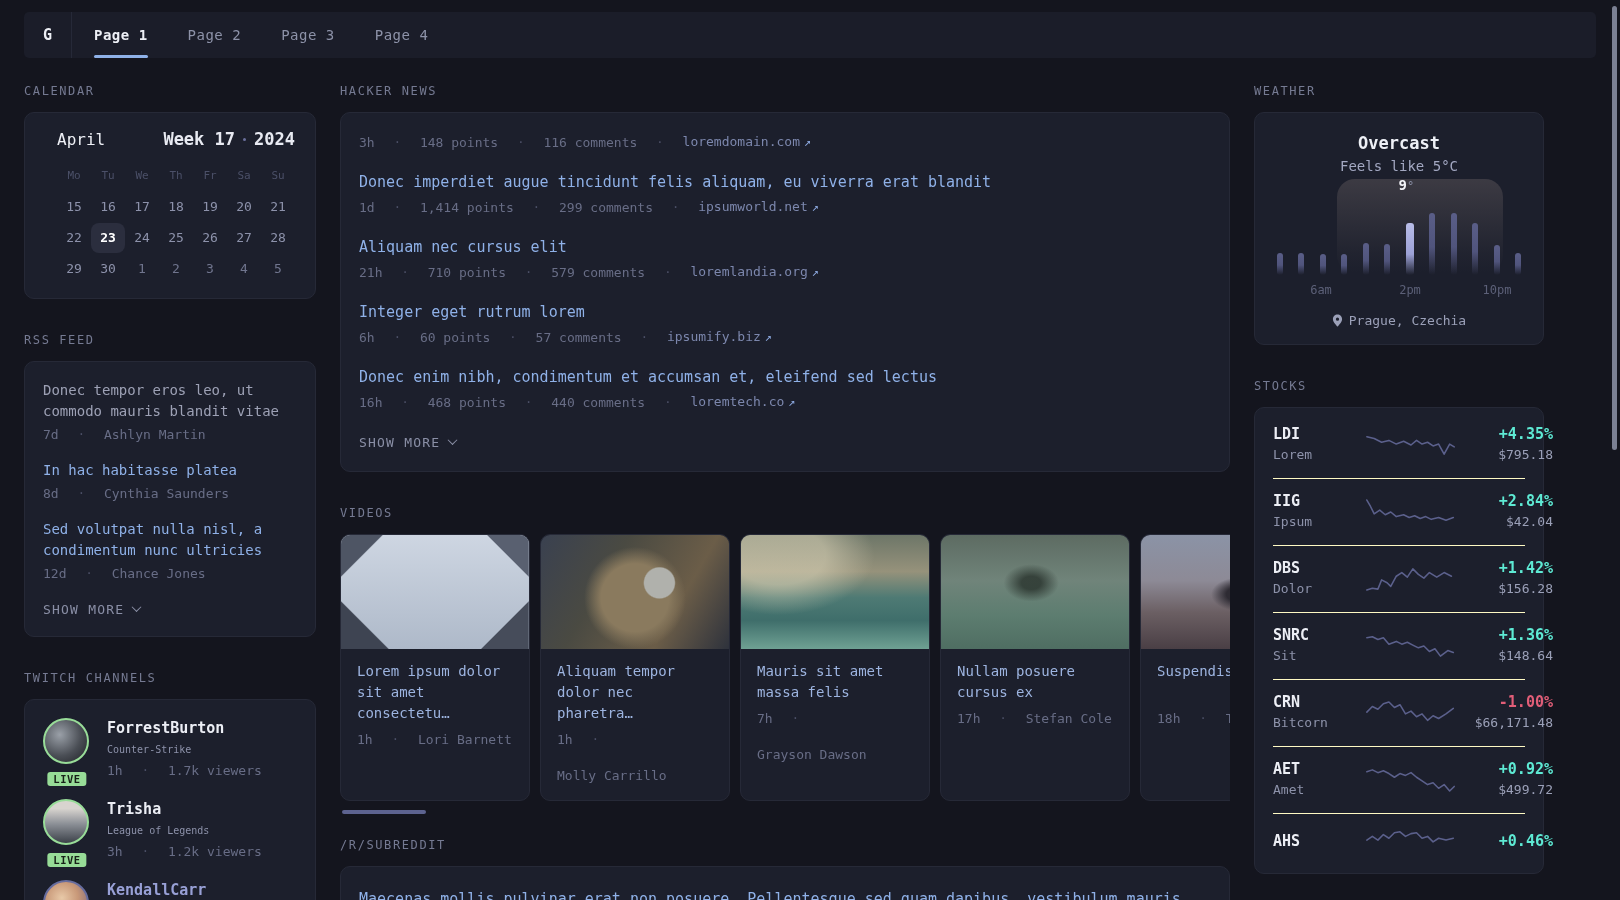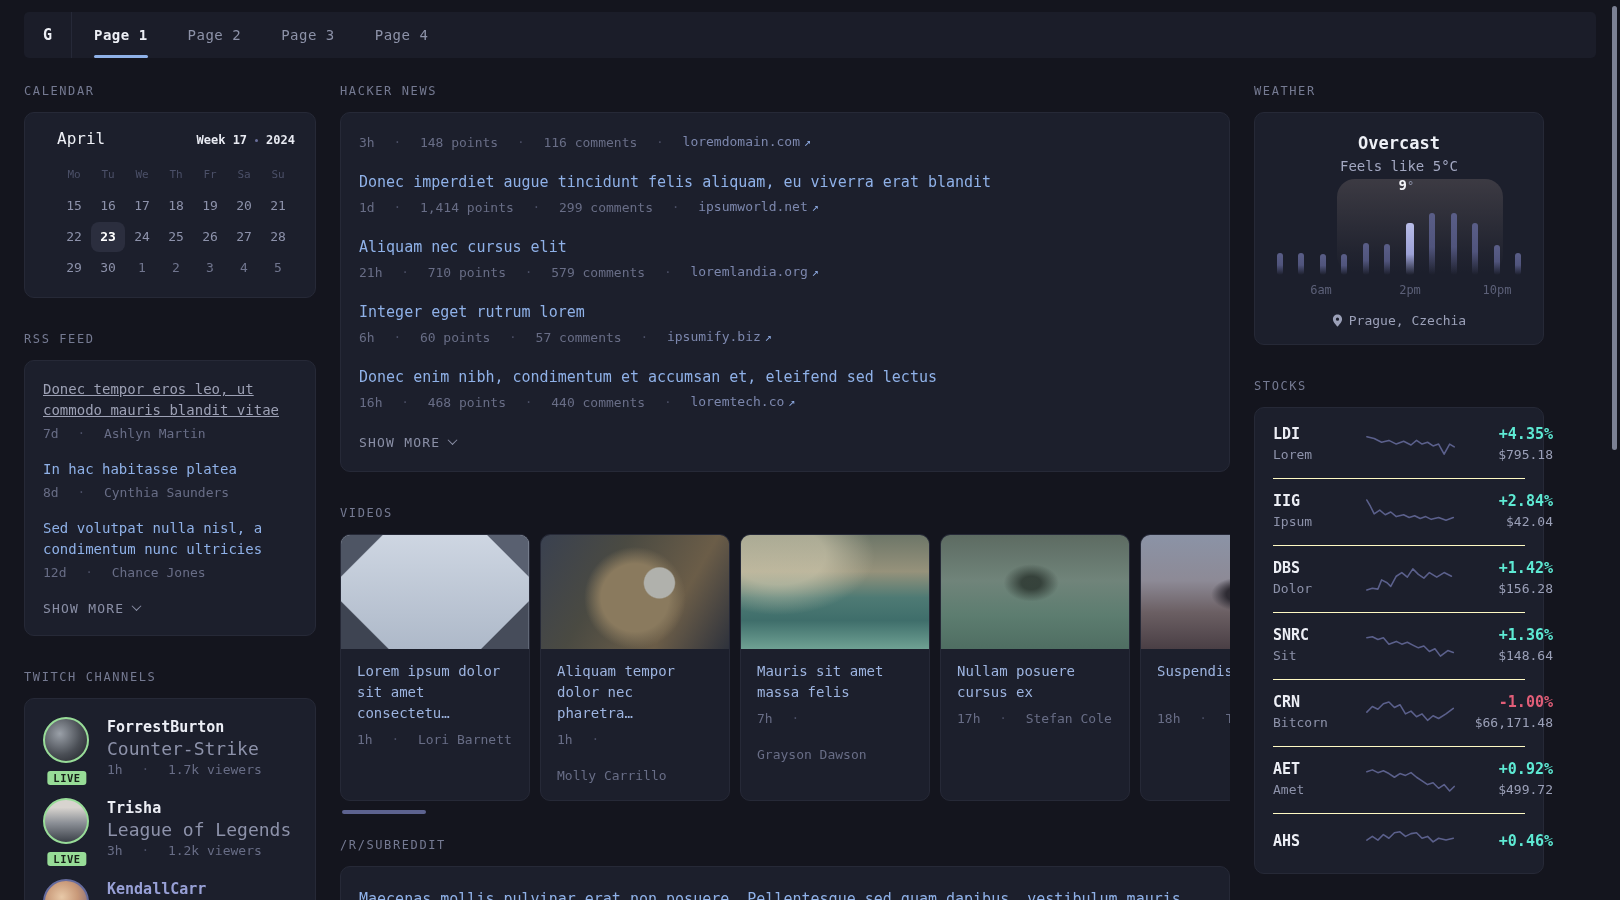--- a/index.html
+++ b/index.html
@@ -55,21 +55,21 @@
     letter-spacing:1.6px; margin-bottom:14px;
   }
   .card {
     background:#1c1f2c; border:1px solid #262937; border-radius:10px;
   }
 
   
   .cal-card { padding:16px 20px 14px 32px; }
   .cal-head { display:flex; justify-content:space-between; align-items:baseline; margin-bottom:12px; }
   .cal-month { font-size:16px; color:#eef0f6; }
-  .cal-week { font-size:12px; color:#e8eaf2; font-weight:bold; display:flex; align-items:center; gap:8px; }
+  .cal-week { font-size:17px; color:#e8eaf2; font-weight:bold; display:flex; align-items:center; gap:8px; }
   .cal-week .wdot { width:3px; height:3px; border-radius:50%; background:#6a6f9b; display:inline-block; }
   .cal-grid { display:grid; grid-template-columns:repeat(7,1fr); row-gap:0; text-align:center; }
   .cal-h { font-size:11px; color:#4b5068; height:30px; line-height:30px; }
   .cal-d { font-size:13px; color:#8d92ab; height:31px; line-height:31px; position:relative; }
   .cal-d.out { color:#70758e; }
   .cal-d.sel { color:#ffffff; font-weight:bold; }
   .cal-d.sel::before {
     content:""; position:absolute; left:50%; top:50%; transform:translate(-50%,-50%);
     width:34px; height:30px; background:#2b2e3e; border-radius:8px; z-index:-1;
   }
@@ -78,21 +78,21 @@
   
   .meta { font-size:13px; color:#686d86; display:flex; align-items:center; flex-wrap:wrap; gap:19px; line-height:17px; }
   .meta-dot { color:#4b4f66; font-size:12px; }
   .ext { color:#8da9e0; margin-left:4px; font-size:12px; }
   .domain { color:#7c87ad; }
 
   
   .feed-card { padding:18px; }
   .feed-item { margin-bottom:17px; }
   .f-title { display:block; font-size:14px; line-height:21px; color:#8fb1e8; margin-bottom:4px; }
-  .f-title.read { color:#9da1b5;text-decoration:underline; }
+  .f-title.read { color:#9da1b5; }
 
   .show-more {
     display:inline-flex; align-items:center; gap:9px;
     font-size:13px; letter-spacing:1.2px; color:#8a8fa6; cursor:pointer;
   }
   .chev {
     width:7px; height:7px; border-right:1.6px solid #8a8fa6; border-bottom:1.6px solid #8a8fa6;
     transform:rotate(45deg) translate(-1px,-1px); display:inline-block; margin-top:-3px;
   }
 
@@ -108,21 +108,21 @@
   .av-forrest { background:radial-gradient(circle at 35% 35%, #9aa0a8, #4a4e55 55%, #23252b 95%); }
   .av-trisha  { background:linear-gradient(180deg, #d8d4cf 18%, #8b8f96 55%, #3c4149 100%); }
   .av-kendall { background:radial-gradient(circle at 40% 38%, #e8c9a8, #c89878 45%, #6b5a78 100%); }
   .live-badge {
     position:absolute; left:50%; transform:translateX(-50%); bottom:-9px;
     background:#97dc97; color:#172018; font-size:10.5px; font-weight:bold;
     padding:1px 6px; border-radius:5px; border:2px solid #1c1f2c; letter-spacing:0.5px;
   }
   .tw-name { display:block; font-size:15px; font-weight:bold; color:#eceef5; line-height:21px; }
   .tw-name.offline { color:#98a0d6; font-weight:bold; }
-  .tw-game { font-size:18px; color:#8d92aa; line-height:21px; }
+  .tw-game { font-size:10px; color:#8d92aa; line-height:21px; }
   .tw-meta { margin-top:2px; }
 
   
   .hn-card { padding:20px 18px; }
   .hn-item { margin-bottom:21px; }
   .hn-title { display:block; font-size:15px; line-height:21px; color:#8fb1e8; margin-bottom:5px; }
   .sub-card { padding:20px 18px; min-height:128px; }
   .sub-title { display:block; font-size:15px; line-height:24px; color:#8fb1e8; margin-bottom:4px; }
 
   

